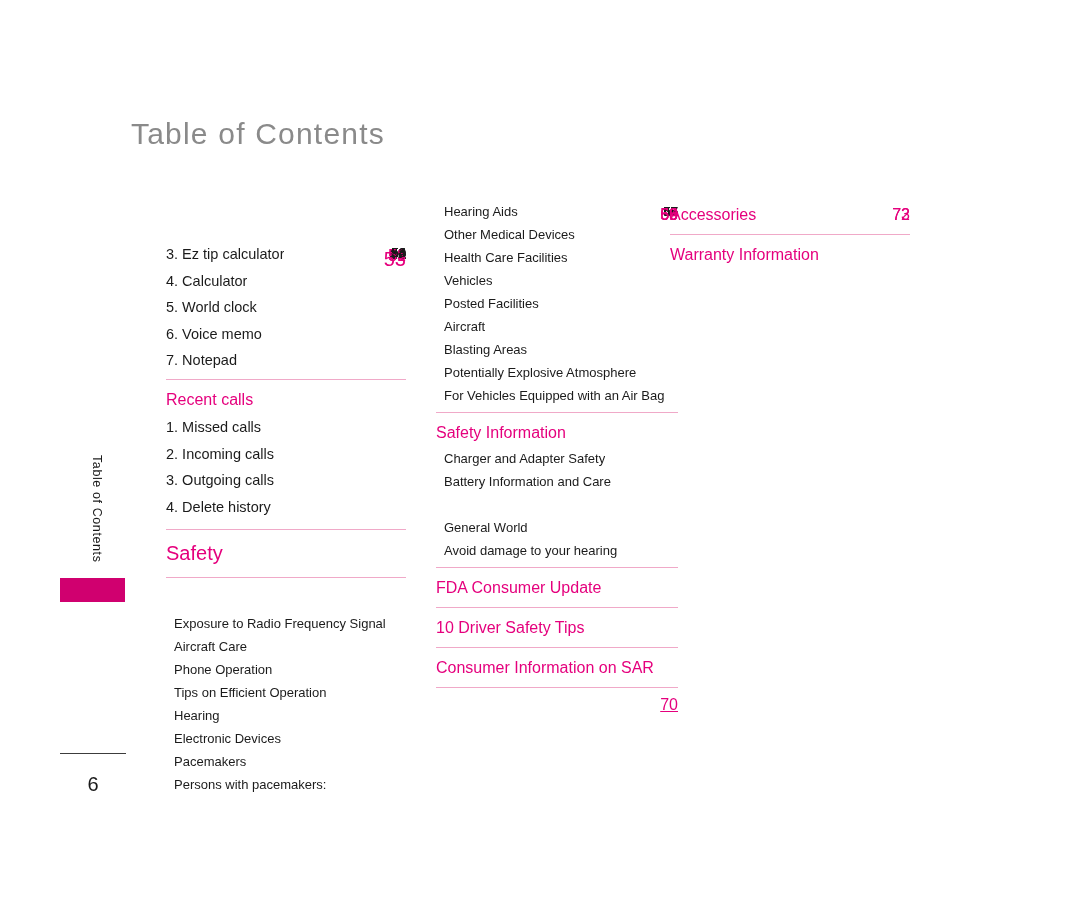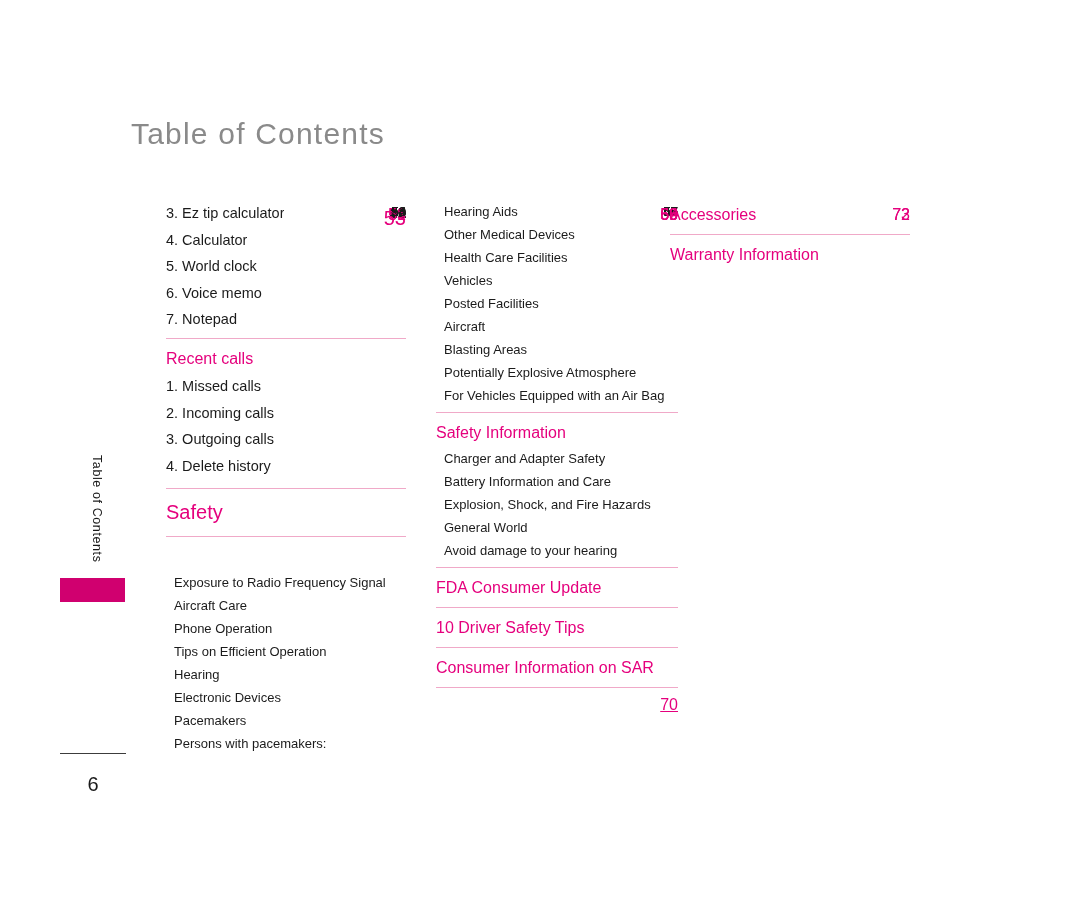--- a/index.html
+++ b/index.html
@@ -71,21 +71,21 @@
     text-align: center;
     font-size: 20px;
     color: #1a1a1a;
   }
 
   
   .column {
     position: absolute;
     top: 200px;
   }
-  #column-1 { left: 166px; width: 240px; }
+  #column-1 { left: 166px; width: 240px; margin-top: 41px; }
   #column-2 { left: 436px; width: 242px; }
   #column-3 { left: 670px; width: 240px; }
 
   
   .entry {
     display: flex;
     align-items: baseline;
     justify-content: space-between;
     white-space: nowrap;
   }
@@ -306,21 +306,20 @@
       </div>
       <div class="entry lvl-sub">
         <span class="label">Charger and Adapter Safety</span>
         <span class="page">56</span>
       </div>
       <div class="entry lvl-sub">
         <span class="label">Battery Information and Care</span>
         <span class="page">56</span>
       </div>
       <div class="entry lvl-sub">
-        <span class="label">Explosion, Shock, and Fire Hazards</span>
         <span class="page">57</span>
       </div>
       <div class="entry lvl-sub">
         <span class="label">General World</span>
         <span class="page">57</span>
       </div>
       <div class="entry lvl-sub">
         <span class="label">Avoid damage to your hearing</span>
         <span class="page">47</span>
       </div>

